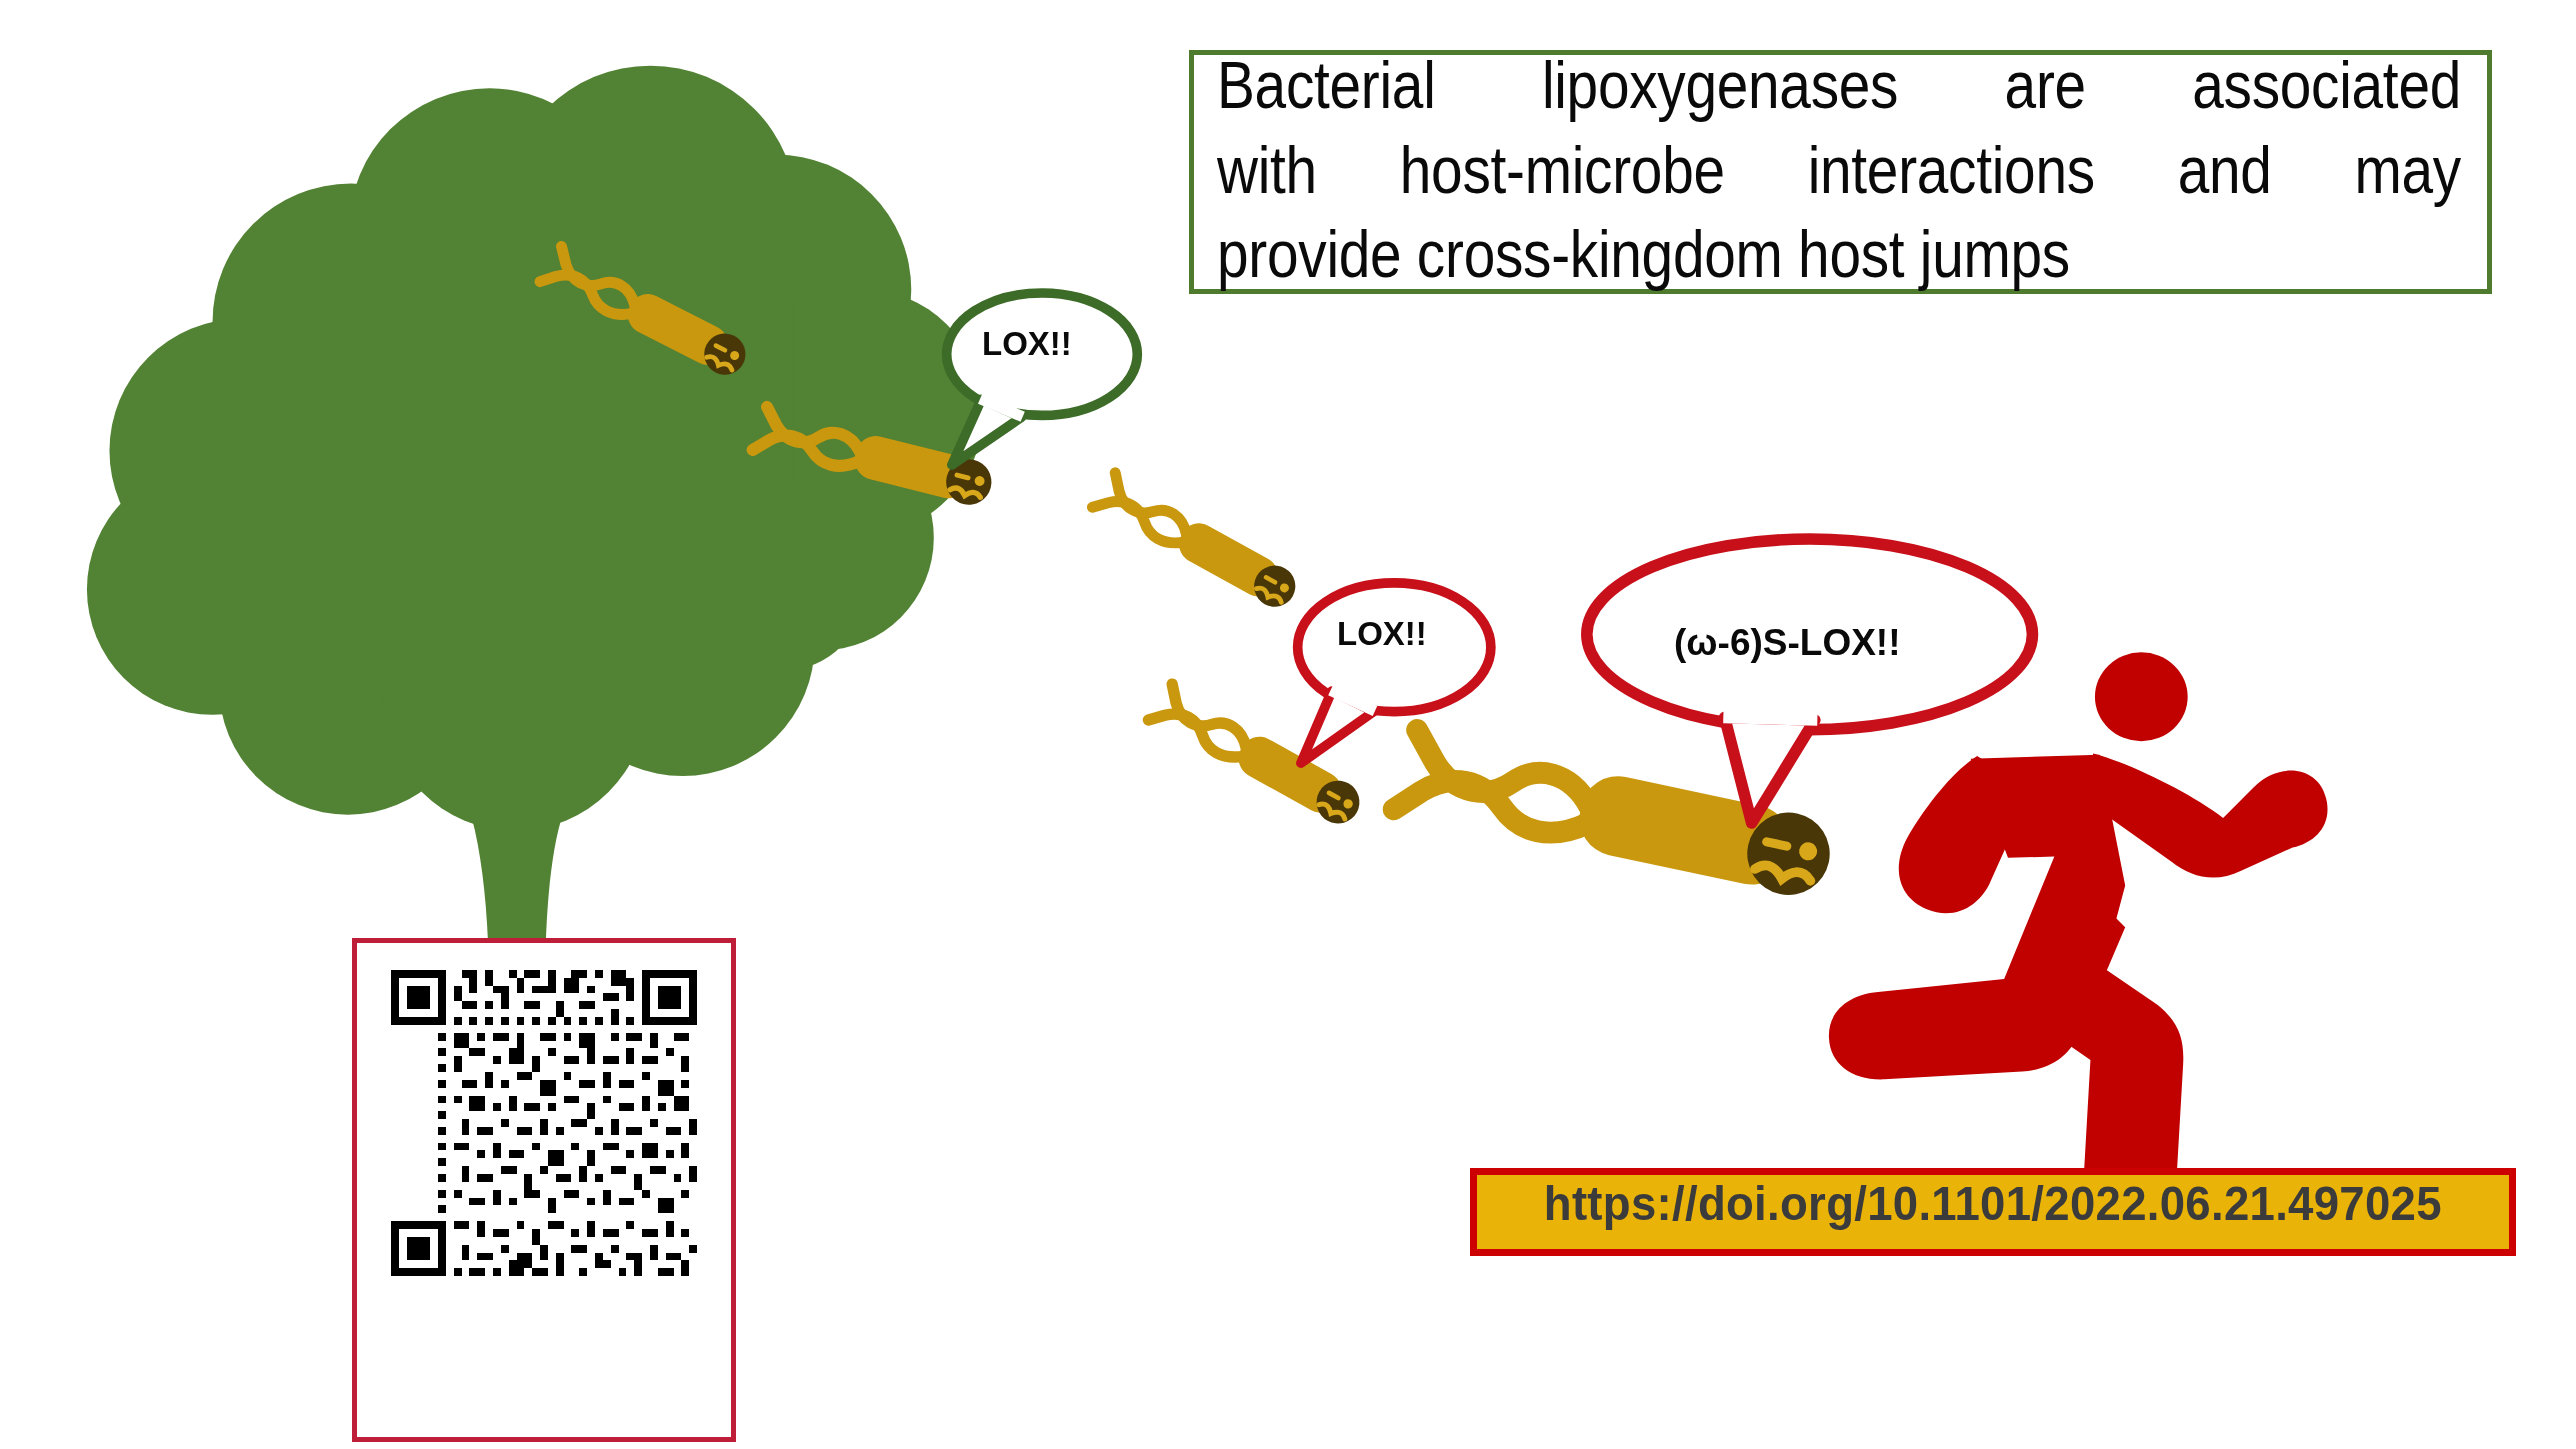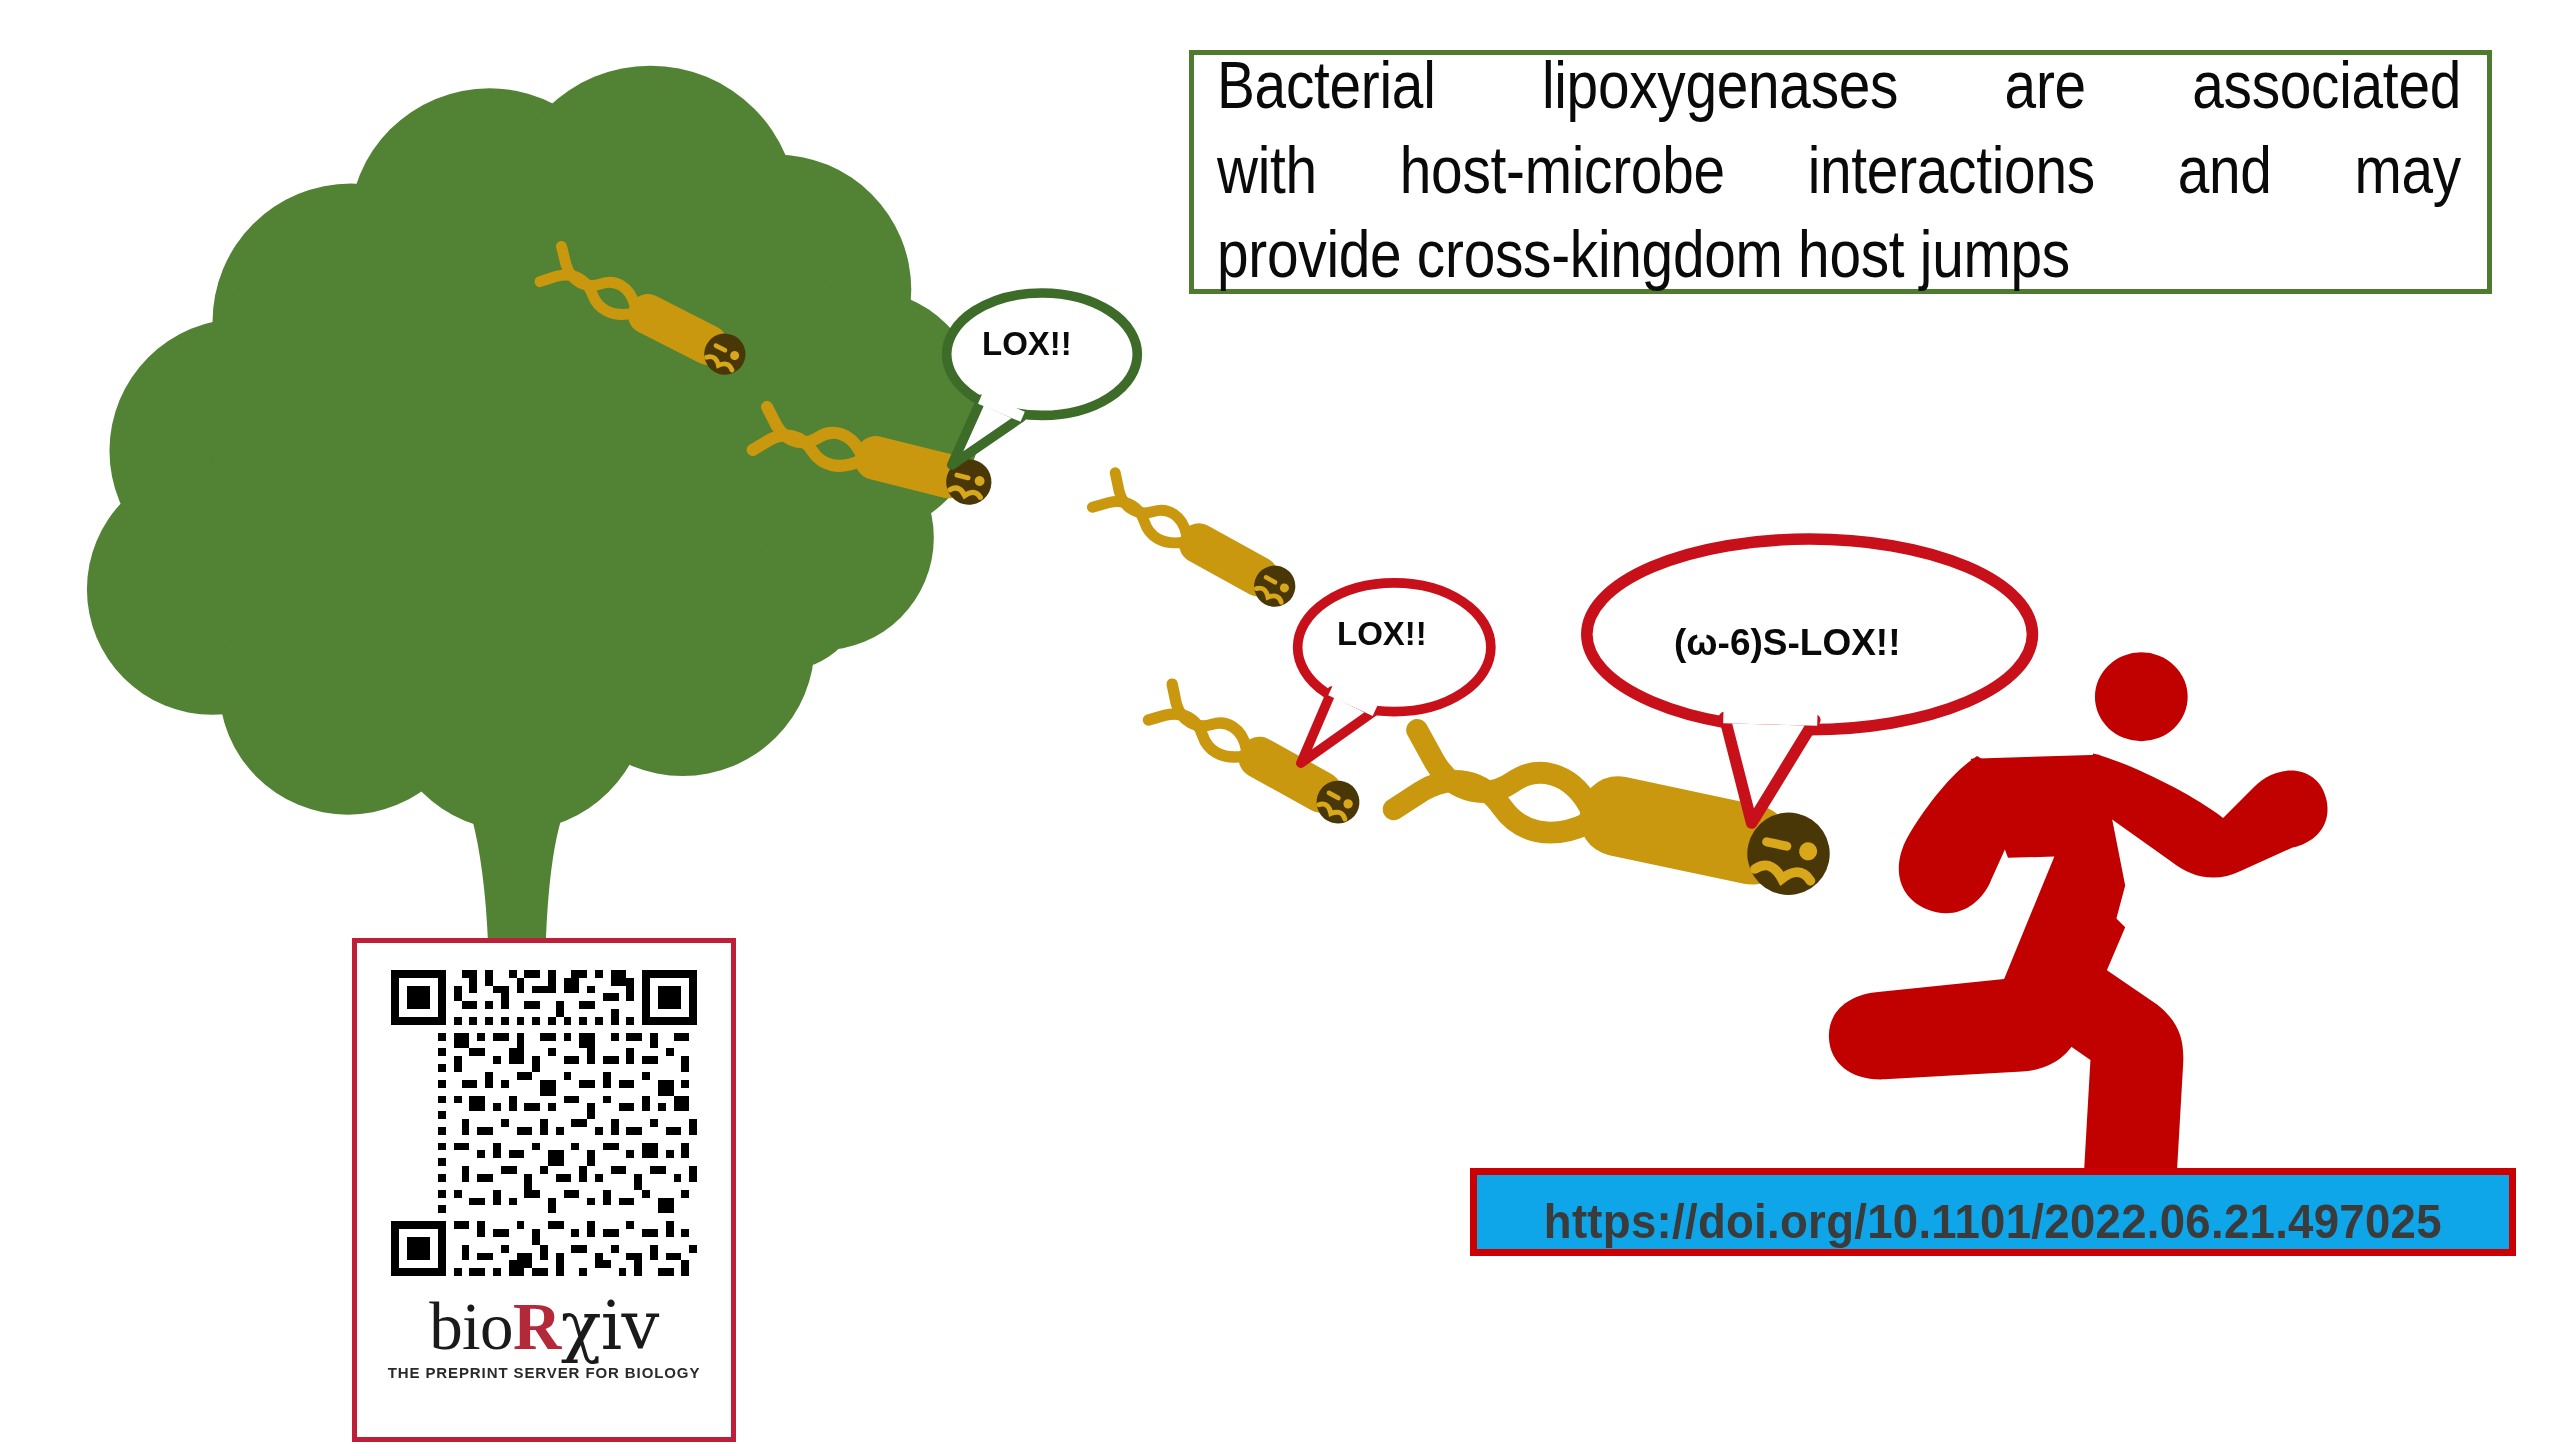--- a/index.html
+++ b/index.html
@@ -55,23 +55,23 @@
 
   
   .doi-box {
     position: absolute;
     left: 1470px;
     top: 1168px;
     width: 1046px;
     height: 88px;
     box-sizing: border-box;
     border: 7px solid #cc0000;
-    background: #0ea5e9;
+    background: #eab308;
     display: flex;
-    align-items: flex-end;
+    align-items: flex-start;
     justify-content: center;
   }
   .doi-text {
     font-family: "Liberation Sans Narrow", "Liberation Sans", sans-serif;
     font-weight: bold;
     font-size: 49px;
     color: #3b3b3b;
     letter-spacing: 0.3px;
     transform: scaleX(0.93);
   }
@@ -486,24 +486,20 @@
         <rect x="19" y="39" width="2" height="1"></rect>
           <rect x="22" y="38" width="1" height="2"></rect>
         <rect x="25" y="39" width="1" height="1"></rect>
           <rect x="27" y="38" width="2" height="1"></rect>
         <rect x="30" y="39" width="1" height="1"></rect>
           <rect x="32" y="38" width="1" height="2"></rect>
         <rect x="35" y="39" width="2" height="1"></rect>
           <rect x="38" y="38" width="1" height="2"></rect>
       </g>
     </svg>
-    <div class="brand-wrap">
-      <div class="brand-word"><span>bio</span><span class="r">R</span><span class="chi">χiv</span></div>
-      <div class="brand-tag">THE PREPRINT SERVER FOR BIOLOGY</div>
-    </div>
   </div>
 
   <div class="bubble-text" id="lox1">LOX!!</div>
   <div class="bubble-text" id="lox2">LOX!!</div>
   <div class="bubble-text" id="lox3">(ω-6)S-LOX!!</div>
 
 </div>
 
 
 </body></html>

